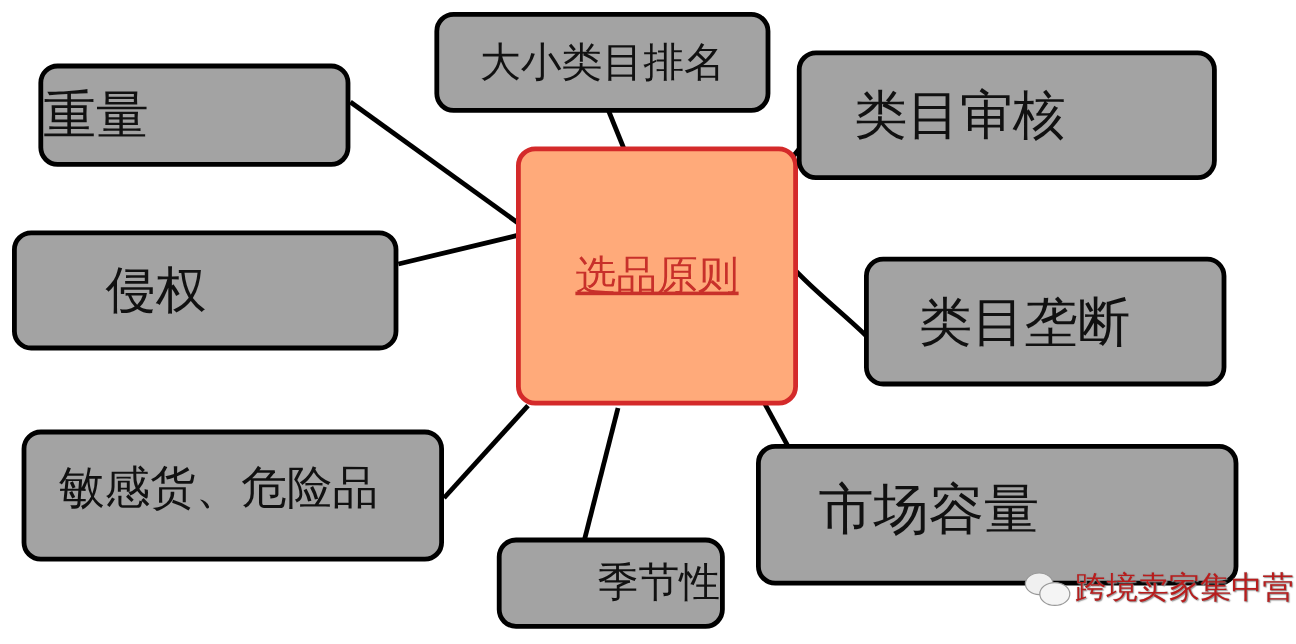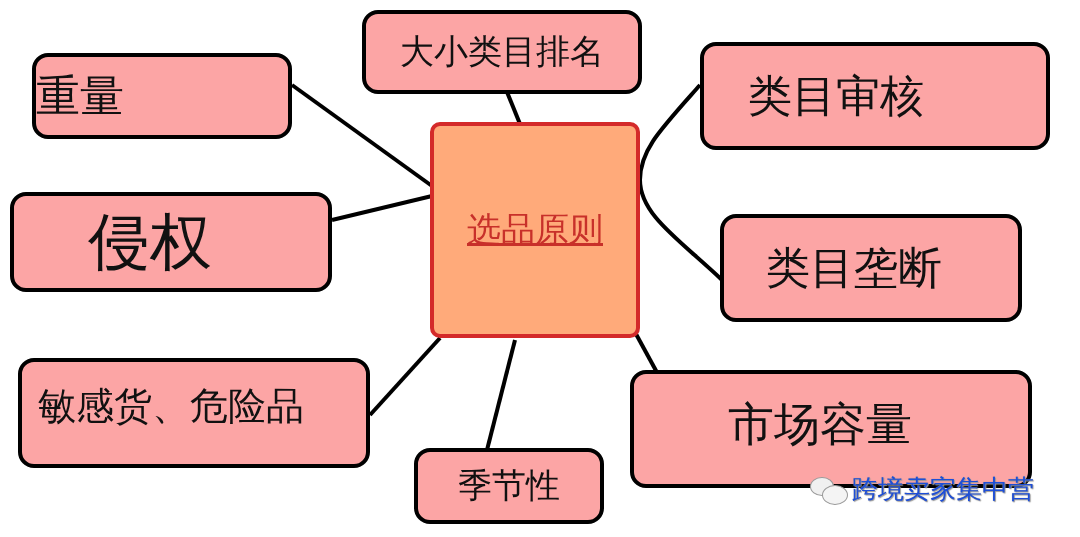--- a/index.html
+++ b/index.html
@@ -1,78 +1,78 @@
 <!DOCTYPE html>
 <html><head>
   <meta charset="utf-8">
   <style>
     html, body { margin: 0; padding: 0; background: #ffffff; }
     body { width: 1080px; height: 537px; position: relative; overflow: hidden;
            font-family: "DejaVu Serif", "Liberation Serif", serif; }
     svg.links { position: absolute; left: 0; top: 0; width: 1080px; height: 537px; }
     .node { position: absolute; box-sizing: border-box; border: 4px solid #000; border-radius: 16px;
-            background: #fca5a5; display: flex; align-items: center; color: #111; }
+            background: #a3a3a3; display: flex; align-items: center; color: #111; }
     .center { position: absolute; box-sizing: border-box; border: 4px solid #d42a2a; border-radius: 16px;
               background: #ffaa7a; display: flex; align-items: center; justify-content: center; }
     .center span { color: #c8302a; text-decoration: underline; font-size: 34px; }
-    .wm { position: absolute; left: 808px; top: 472px; display: flex; align-items: center; gap: 4px;
-          color: #1d4ed8; font-family: "DejaVu Sans", sans-serif; font-size: 26px;
+    .wm { position: absolute; left: 852px; top: 472px; display: flex; align-items: center; gap: 4px;
+          color: #b91c1c; font-family: "DejaVu Sans", sans-serif; font-size: 26px;
           text-shadow: 0 0 1px #888, 1px 1px 1px #999; }
     .wm-icon { width: 40px; height: 30px; position: relative; }
     .wm-icon .b1 { position:absolute; left:2px; top:2px; width:22px; height:17px; border-radius:50%; background:#f0f0f0; border:1px solid #999; }
     .wm-icon .b2 { position:absolute; left:14px; top:10px; width:24px; height:18px; border-radius:50%; background:#f4f4f4; border:1px solid #999; }
   </style>
 </head>
 <body>
 
 <svg class="links" viewBox="0 0 1080 537">
   <g stroke="#000" stroke-width="4" fill="none">
     <line x1="292" y1="85" x2="432" y2="186"></line>
     <line x1="332" y1="220" x2="432" y2="196"></line>
     <line x1="507" y1="92" x2="520" y2="124"></line>
     <path d="M700 85 C 660 130, 640 150, 640 180 C 640 215, 680 240, 722 280"></path>
     <line x1="440" y1="338" x2="370" y2="415"></line>
     <line x1="515" y1="340" x2="487" y2="450"></line>
     <line x1="636" y1="334" x2="660" y2="378"></line>
   </g>
 </svg>
 
-<div class="center" style="left:430px; top:122px; width:210px; height:216px;border-radius:10px;">
+<div class="center" style="left:430px; top:122px; width:235px; height:216px;">
   <span>选品原则</span>
 </div>
 
 <div class="node" style="left:32px; top:53px; width:260px; height:86px; font-size:44px;">
   <span>重量</span>
 </div>
 
-<div class="node" style="left:10px; top:192px; width:322px; height:100px; padding-left:74px; font-size:62px;">
+<div class="node" style="left:10px; top:192px; width:322px; height:100px; padding-left:74px; font-size:42px;">
   <span>侵权</span>
 </div>
 
 <div class="node" style="left:362px; top:10px; width:280px; height:84px; justify-content:center; font-size:34px;">
   <span>大小类目排名</span>
 </div>
 
-<div class="node" style="left:700px; top:42px; width:350px; height:108px; padding-left:44px; font-size:44px;">
+<div class="node" style="left:664px; top:42px; width:350px; height:108px; padding-left:44px; font-size:44px;">
   <span>类目审核</span>
 </div>
 
 <div class="node" style="left:720px; top:214px; width:302px; height:108px; padding-left:42px; font-size:44px;">
   <span>类目垄断</span>
 </div>
 
-<div class="node" style="left:18px; top:358px; width:352px; height:110px; padding-left:16px; padding-bottom:14px; font-size:38px;">
+<div class="node" style="left:18px; top:358px; width:352px; height:110px; padding-left:27px; padding-bottom:14px; font-size:38px;">
   <span>敏感货、危险品</span>
 </div>
 
-<div class="node" style="left:414px; top:448px; width:190px; height:76px; justify-content:center; font-size:34px;">
+<div class="node" style="left:414px; top:448px; width:190px; height:76px; justify-content:flex-end; font-size:34px;">
   <span>季节性</span>
 </div>
 
-<div class="node" style="left:630px; top:370px; width:402px; height:118px; padding-left:94px; padding-bottom:8px; font-size:46px;">
+<div class="node" style="left:630px; top:370px; width:402px; height:118px; padding-left:48px; padding-bottom:8px; font-size:46px;">
   <span>市场容量</span>
 </div>
 
 <div class="wm">
   <div class="wm-icon">
       <div class="b1"></div>
       <div class="b2"></div>
     </div>
   <span>跨境卖家集中营</span>
 </div>

